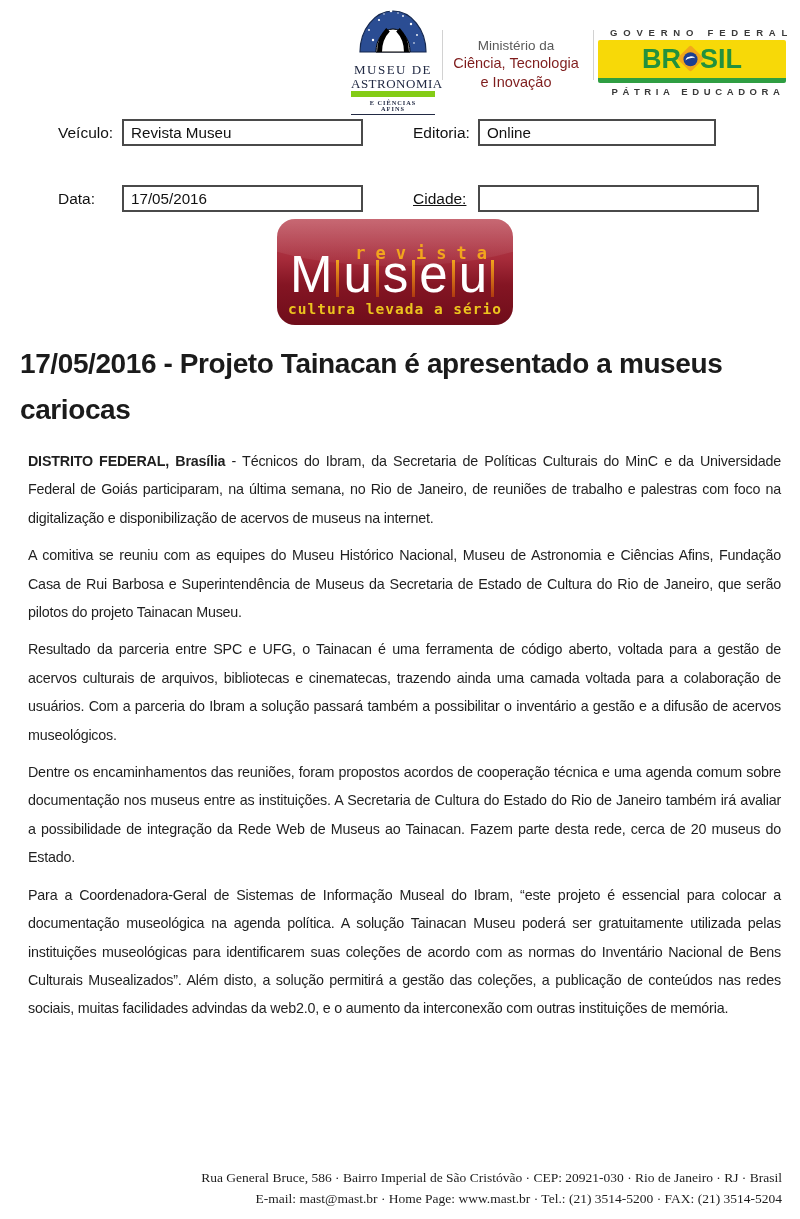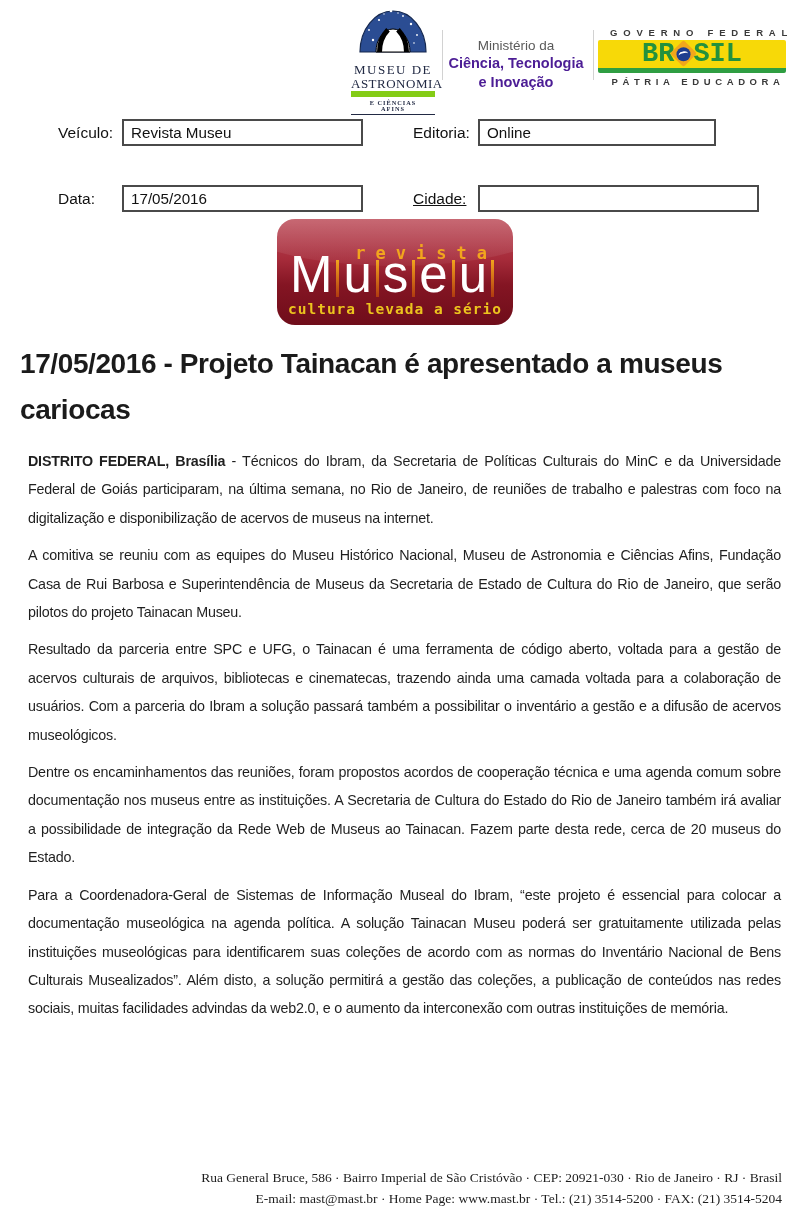--- a/index.html
+++ b/index.html
@@ -12,28 +12,28 @@
   .mast-l1 { font-size:13px; letter-spacing:1.5px; margin-top:5px; }
   .mast-l2 { font-size:13px; letter-spacing:0.5px; border-bottom:6px solid #84cc16; padding-bottom:1px; }
   .mast-l3 { font-size:6.3px; font-weight:bold; letter-spacing:1px; border-bottom:1px solid #222a44; padding:1px 10px 1px 10px; display:inline-block; }
 
   .sep-bar { position:absolute; width:1px; background:#d2d2d2; top:30px; height:50px; }
   .sep-1 { left:442px; }
   .sep-2 { left:593px; }
 
   .ministry { position:absolute; left:446px; top:37px; width:140px; text-align:center; line-height:1.28; }
   .ministry .m1 { font-size:13.5px; color:#5a5a5a; }
-  .ministry .m2, .ministry .m3 { font-size:14.5px; font-weight:bold; color:#4c1d95; }
+  .ministry .m2, .ministry .m3 { font-size:14.5px; font-weight:normal; color:#7f1d1d; }
 
   .gov-logo { position:absolute; left:598px; top:27px; width:188px; }
   .gov-top, .gov-bottom { font-size:9.5px; font-weight:bold; color:#3a3a3a; text-align:center; white-space:nowrap;margin-left:12px; }
   .gov-top { letter-spacing:5.8px; margin-bottom:2px; }
   .gov-bottom { letter-spacing:4.6px; margin-top:3px; }
-  .gov-box { height:33px; background:#f7d908; border-bottom:5px solid #2f9e42; border-radius:2px;
-             display:flex; align-items:center; justify-content:center;font-family:Liberation Mono, monospace; }
+  .gov-box { height:43px; background:#f7d908; border-bottom:5px solid #2f9e42; border-radius:2px;
+             display:flex; align-items:center; justify-content:center; }
   .gov-brand { font-size:27px; font-weight:bold; color:#23913d; letter-spacing:0; line-height:1; transform:scaleY(1.05); }
   .gov-diamond { width:19px; height:19px; background:#f2a71b; transform:rotate(45deg); border-radius:2px; margin:0 0 2px 0; position:relative; }
   .gov-globe { position:absolute; left:2.5px; top:2.5px; right:2.5px; bottom:2.5px; background:#1e3f8f; border-radius:50%; transform:rotate(-45deg); }
   .gov-globe::after { content:""; position:absolute; left:2px; right:2px; top:4px; height:6px; border-top:2px solid #ffffff; border-radius:50%; transform:rotate(-14deg); }
 
   
   .form-label { position:absolute; font-size:15.5px; color:#111; }
   .field-box { position:absolute; height:27px; border:2px solid #4a4a4a; background:#fff; font-size:15.2px; color:#111; padding:3px 6px 2px 7px; }
   .lbl-veiculo { left:58px; top:124px; }
   .box-veiculo { left:122px; top:119px; width:241px; }

